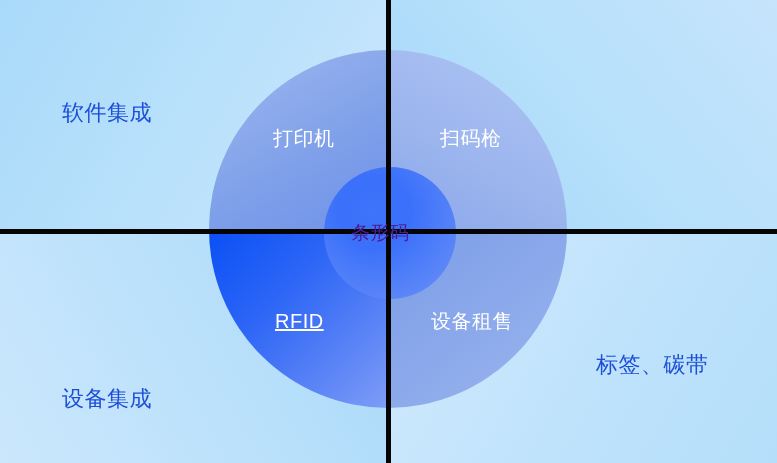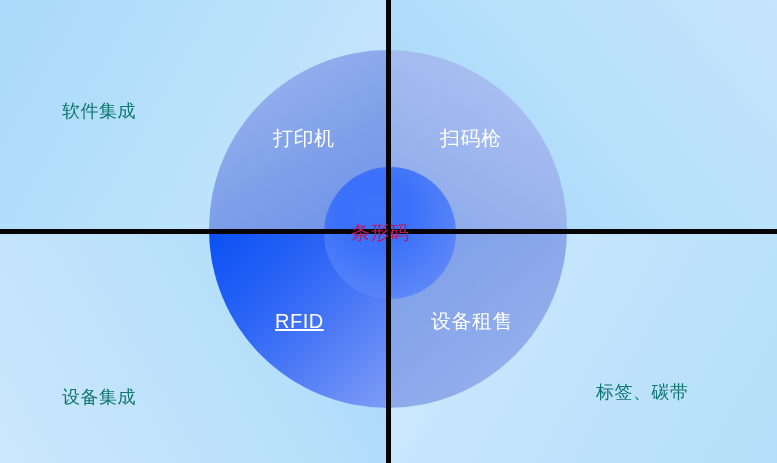--- a/index.html
+++ b/index.html
@@ -66,41 +66,41 @@
   .axis-v { left: 386px; top: 0;     width: 5px;  height: 463px; }
   .axis-h { left: 0;     top: 229px; width: 777px; height: 5px; }
 
   
   .label {
     position: absolute;
     white-space: nowrap;
     line-height: 1;
   }
   .label-outer {
-    font-size: 18px;
-    color: #0f766e;
+    font-size: 22px;
+    color: #1d4ed8;
     letter-spacing: 0.5px;
   }
   .label-ring {
     font-size: 20px;
     color: #ffffff;
     letter-spacing: 0.5px;
     text-align: right;
   }
   .label-core {
     font-size: 19px;
-    color: #be185d;
+    color: #4c1d95;
     letter-spacing: 0.5px;
   }
 
   
   .lbl-software  { left: 62px;  top: 102px; }
   .lbl-autocust  { left: 596px; top: 102px; }
   .lbl-equipint  { left: 62px;  top: 354px; margin-top: 34px; }
-  .lbl-labels    { left: 596px; top: 354px; margin-top: 29px; }
+  .lbl-labels    { left: 596px; top: 354px; }
 
   
   .lbl-printer   { left: 273px; top: 128px; }
   .lbl-scanner   { left: 440px; top: 128px; }
   .lbl-rfid      { left: 275px; top: 311px; text-decoration: underline; }
   .lbl-rental    { left: 431px; top: 311px; }
 
   
   .lbl-barcode   { left: 351px; top: 223px; }
 </style>

